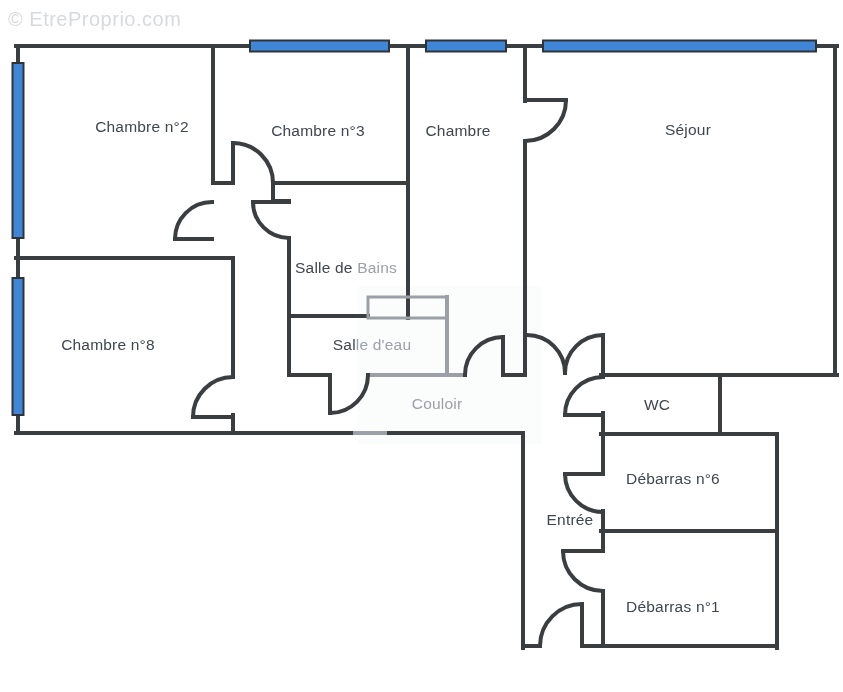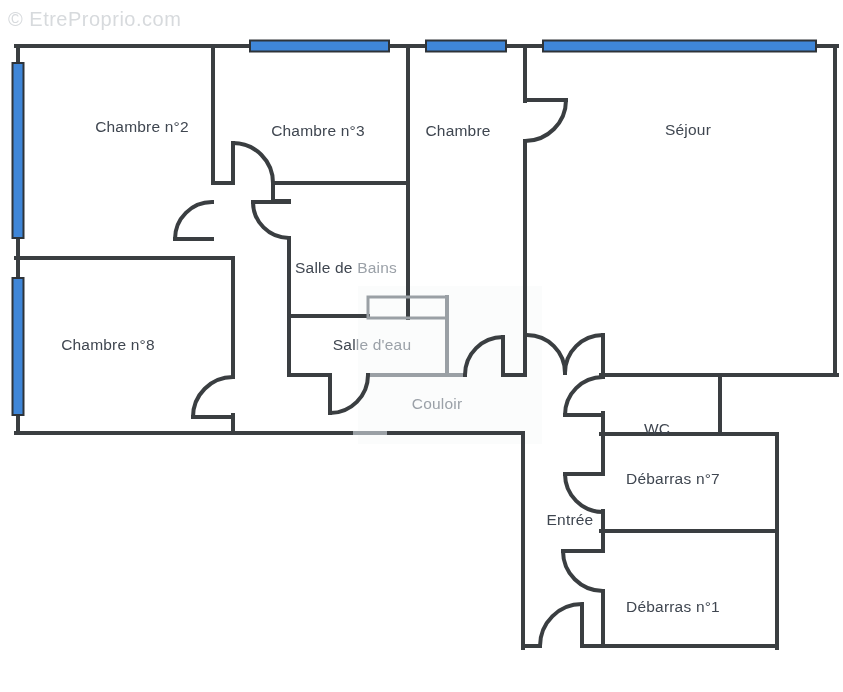--- a/index.html
+++ b/index.html
@@ -147,22 +147,22 @@
   <div class="room-label" style="left:346px;top:268px;">
     <span>Salle de </span><span class="faded">Bains</span>
   </div>
 
   <div class="room-label" style="left:372px;top:345px;text-align:right;">
     <span>Sal</span><span class="faded">le d'eau</span>
   </div>
 
   <div class="room-label faded-all" style="left:437px;top:404px;">Couloir</div>
 
-  <div class="room-label" style="left:657px;top:405px;margin-top:24px;">WC</div>
+  <div class="room-label" style="left:657px;top:405px;">WC</div>
 
-  <div class="room-label" style="left:673px;top:479px;">Débarras n°7</div>
+  <div class="room-label" style="left:673px;top:479px;">Débarras n°6</div>
 
   <div class="room-label" style="left:570px;top:520px;">Entrée</div>
 
   <div class="room-label" style="left:673px;top:599px;margin-top:8px;">Débarras n°1</div>
 
   <div id="copyright">© EtreProprio.com</div>
 </div>
 
 </body></html>

